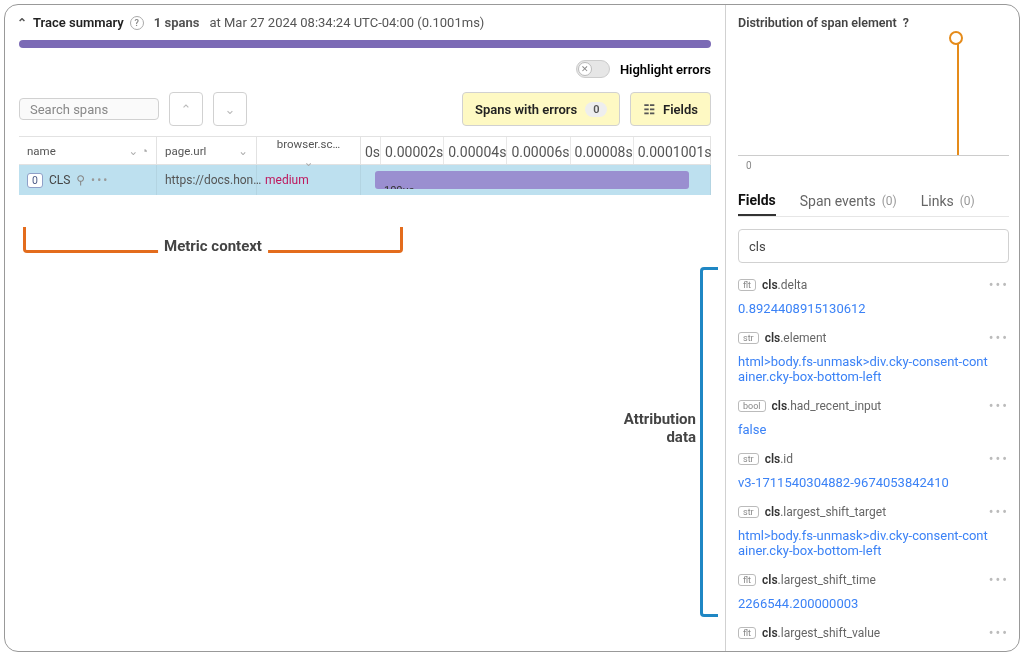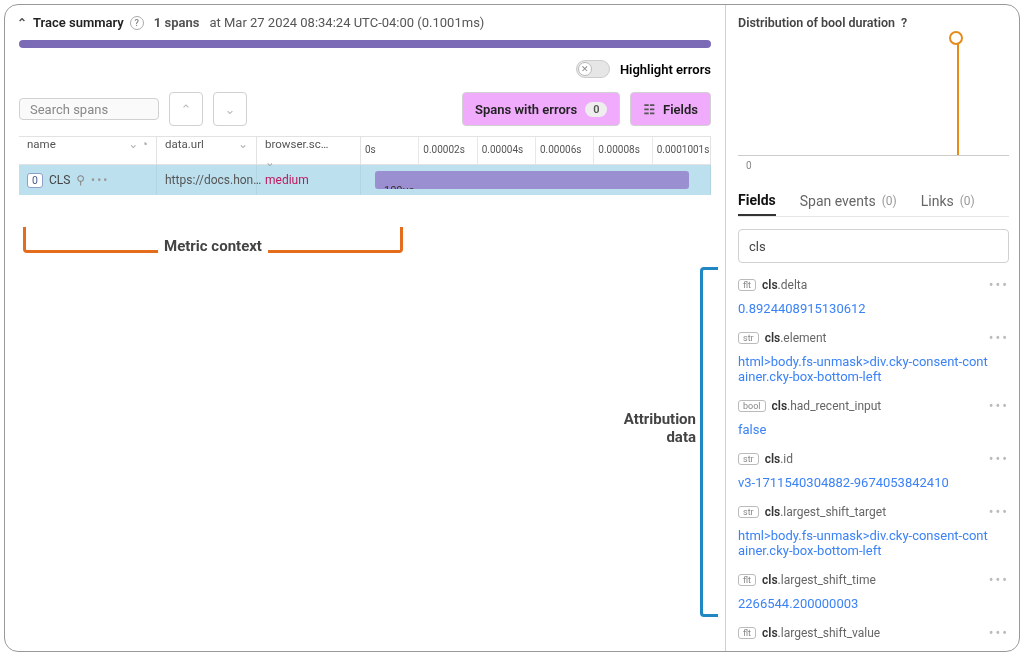--- a/index.html
+++ b/index.html
@@ -33,33 +33,33 @@
   .hl-row { display:flex; justify-content:flex-end; margin:12px 2px 0 0; }
   .toggle { display:flex; align-items:center; gap:10px; }
   .switch { width:34px;height:18px;border-radius:10px;background:#e6e6e6;border:1px solid #ccc;position:relative;}
   .switch .knob { width:14px;height:14px;border-radius:50%;background:#fff;border:1px solid #bbb;position:absolute;left:1px;top:1px;display:flex;align-items:center;justify-content:center;font-size:9px;color:#888;}
   .toggle-lbl { font-weight:600;color:#000000;}
   
   .searchrow { display:flex; gap:10px; align-items:center; margin:14px 2px 0 2px;}
   .search-in { flex:0 0 140px;height:22px;border:1px solid #d1d1d1;border-radius:4px;background:#fafafa;padding:0 10px;color:#888;display:flex;align-items:center;}
   .navbtn { width:34px;height:34px;border:1px solid #d1d1d1;border-radius:4px;display:flex;align-items:center;justify-content:center;color:#bbb;}
   .spacer { flex:1; }
-  .pill-btn { height:34px;border:1px solid #d1d1d1;border-radius:4px;padding:0 12px;display:flex;align-items:center;gap:8px;font-weight:600;color:#222;background:#f0abfc;}
+  .pill-btn { height:34px;border:1px solid #d1d1d1;border-radius:4px;padding:0 12px;display:flex;align-items:center;gap:8px;font-weight:600;color:#222;background:#fef9c3;}
   .pill-btn .count { background:#eee;border-radius:10px;padding:1px 8px;font-size:11px;color:#555;}
   .pill-btn .icn { color:#555;font-size:13px;}
   
   .wf { margin:10px 2px 0 2px; border-top:1px solid #e2e2e2;}
   .wf-head { display:flex; height:28px; font-size:11.5px;color:#555; border-bottom:1px solid #e2e2e2;}
-  .colcell { display:flex;padding:0 8px;gap:4px;border-right:1px solid #e2e2e2;}
+  .colcell { display:flex;align-items:center;padding:0 8px;gap:4px;border-right:1px solid #e2e2e2;}
   .col-name { width:138px; justify-content:space-between;}
   .col-page { width:100px; justify-content:space-between;}
   .col-browser { width:104px; justify-content:space-between;flex-direction:column;}
   .col-time { flex:1; padding:0; position:relative;}
   .time-ticks { position:absolute;inset:0;display:flex;}
-  .tick { flex:1;border-left:1px solid #e8e8e8;font-size:10px;color:#555;padding:7px 0 8px 4px;}
+  .tick { flex:1;border-left:1px solid #e8e8e8;font-size:14px;color:#555;padding:7px 0 8px 4px;}
   .tick:first-child{border-left:none;}
   .wf-row { display:flex; height:30px; align-items:stretch; background:#bde0ef;}
   .cell { display:flex; align-items:center; padding:0 8px; gap:6px; border-right:1px solid rgba(0,0,0,0.05); font-size:12px; color:#444;}
   .c-name { width:138px;}
   .c-page { width:100px;color:#555;}
   .c-browser{ width:104px;color:#be185d;}
   .c-time { flex:1; padding:0; position:relative;}
   .span-bar { position:absolute;left:4%;top:6px;height:18px;width:90%;background:#9a8fd0;border-radius:3px;overflow:hidden;}
   .span-label { position:absolute;left:3px;top:2px;font-size:11px;color:#333;background:rgba(153,142,208,0.5);padding:0px 6px;border-radius:2px;margin-top:11px;}
   .badge0 { font-size:10.5px;border:1px solid #8fa0c8;border-radius:3px;padding:0 4px;color:#4a5a86;background:#fff;}
@@ -142,21 +142,21 @@
     <div class="wf">
       <div class="wf-head">
         <div class="colcell col-name">
           <span>name</span>
           <span style="display:flex;gap:3px;color:#aaa;">
             <span>⌄</span>
             <span>◔</span>
           </span>
         </div>
         <div class="colcell col-page">
-          <span>data.url</span>
+          <span>page.url</span>
           <span style="color:#aaa;">⌄</span>
         </div>
         <div class="colcell col-browser">
           <span>browser.sc…</span>
           <span style="color:#aaa;">⌄</span>
         </div>
         <div class="colcell col-time">
           <div class="time-ticks" id="ticks-container">
               <div class="tick">0s</div>
               <div class="tick">0.00002s</div>
@@ -193,21 +193,21 @@
 
   <div class="divider-v"></div>
 
   <div class="right-pane">
     <div class="ann-blue">
       <div class="bracket2"></div>
       <div class="lbl2"><span>Attribution data</span></div>
     </div>
 
     <div class="dist-title">
-      <span>Distribution of bool duration</span>
+      <span>Distribution of span element</span>
       <span class="help">?</span>
     </div>
     <div class="dist-chart">
       <div class="dist-marker"></div>
       <div class="dist-label">0</div>
     </div>
 
     <div class="tabs">
       <div class="tab active">
           <span>Fields</span>

